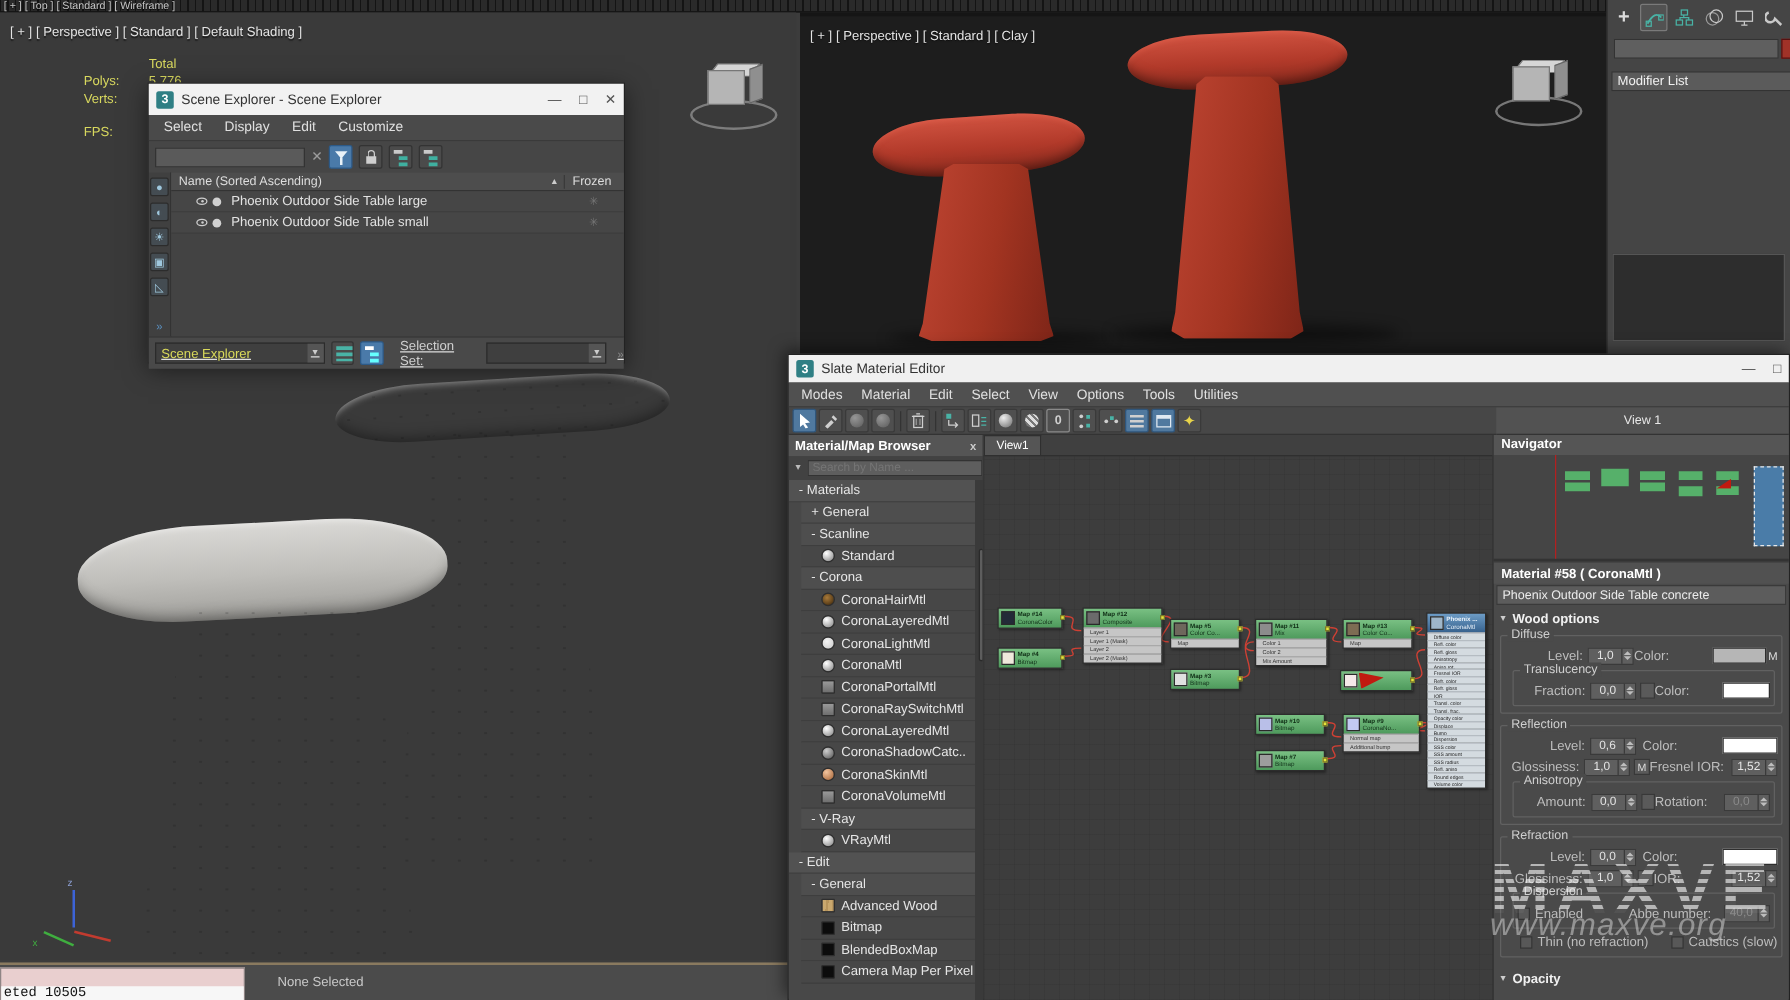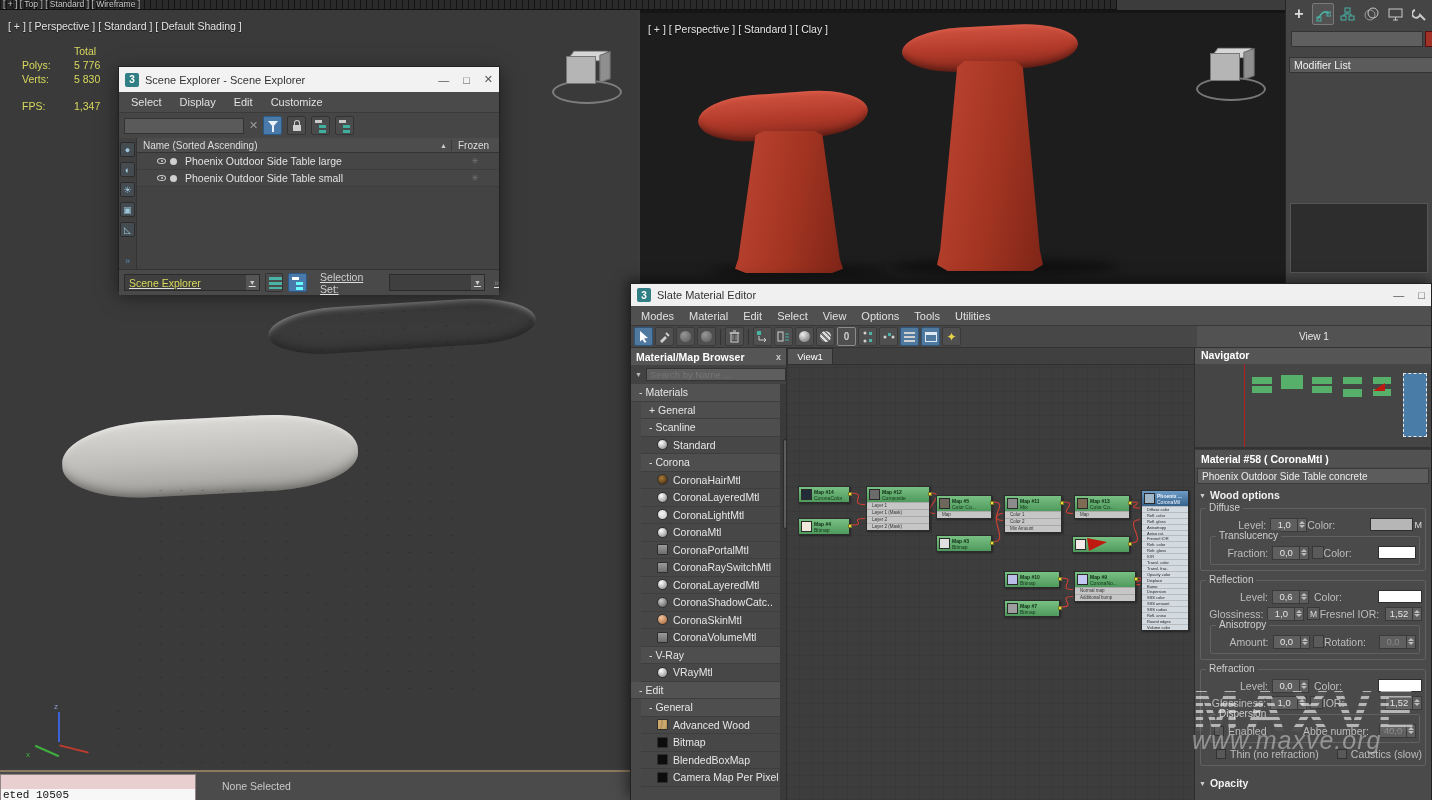--- a/index.html
+++ b/index.html
@@ -1,30 +1,30 @@
 <!DOCTYPE html>
 <html><head>
 <meta charset="utf-8">
 <style>
   * { margin:0; padding:0; box-sizing:border-box; }
   html,body { width:1432px; height:800px; overflow:hidden; }
   body { position:relative; background:#3c3c3c; font-family:"Liberation Sans",sans-serif; color:#ddd; font-size:11px; }
   .abs { position:absolute; }
 
   
-  #ruler { left:0; top:0; width:1117px; height:10px; background:#2a2a2a;
+  #ruler { left:0; top:0; width:1431px; height:10px; background:#2a2a2a;
     background-image:repeating-linear-gradient(90deg,#141414 0 1px,transparent 1px 6px); border-bottom:1px solid #111; }
   #ruler-label { position:absolute; left:3px; top:-1px; font-size:8.5px; color:#c9c9c9; white-space:nowrap; text-shadow:0 1px 1px #000; }
 
   
   #left-vp { left:0; top:10px; width:637px; height:758px; background:#3a3a3a; overflow:hidden; }
   .vp-label { position:absolute; left:8px; top:10px; font-size:10.5px; color:#e4e4e4; text-shadow:0 1px 1px rgba(0,0,0,.6); }
   #stats { position:absolute; left:22px; top:34px; color:#d8d85e; font-size:10.5px; line-height:14px; }
   #stats .srow { display:flex; }
-  #stats .sl { width:40px; text-align:left; }
+  #stats .sl { width:40px; text-align:left;margin-left:45px; }
   #stats .sv { padding-left:12px; }
   #stats .gap { height:13px; }
 
   
   .slab { position:absolute; background:linear-gradient(180deg,#dedddb 0%,#c3c2be 55%,#a3a29e 100%);
     box-shadow:inset 0 -9px 12px -7px rgba(0,0,0,.45), inset 0 4px 6px -3px rgba(255,255,255,.5);
     background-size:auto, 23px 19px; }
   .stem { position:absolute; background:linear-gradient(100deg,#d7d6d3 0%,#c4c3bf 48%,#9b9a96 100%);
     clip-path:polygon(24% 0%,76% 0%,83% 3%,97% 89%,100% 97%,90% 100%,10% 100%,0% 97%,3% 89%,17% 3%); }
   .speckle { background-image:radial-gradient(rgba(0,0,0,.14) 1px,transparent 1.3px); background-size:21px 17px; }

